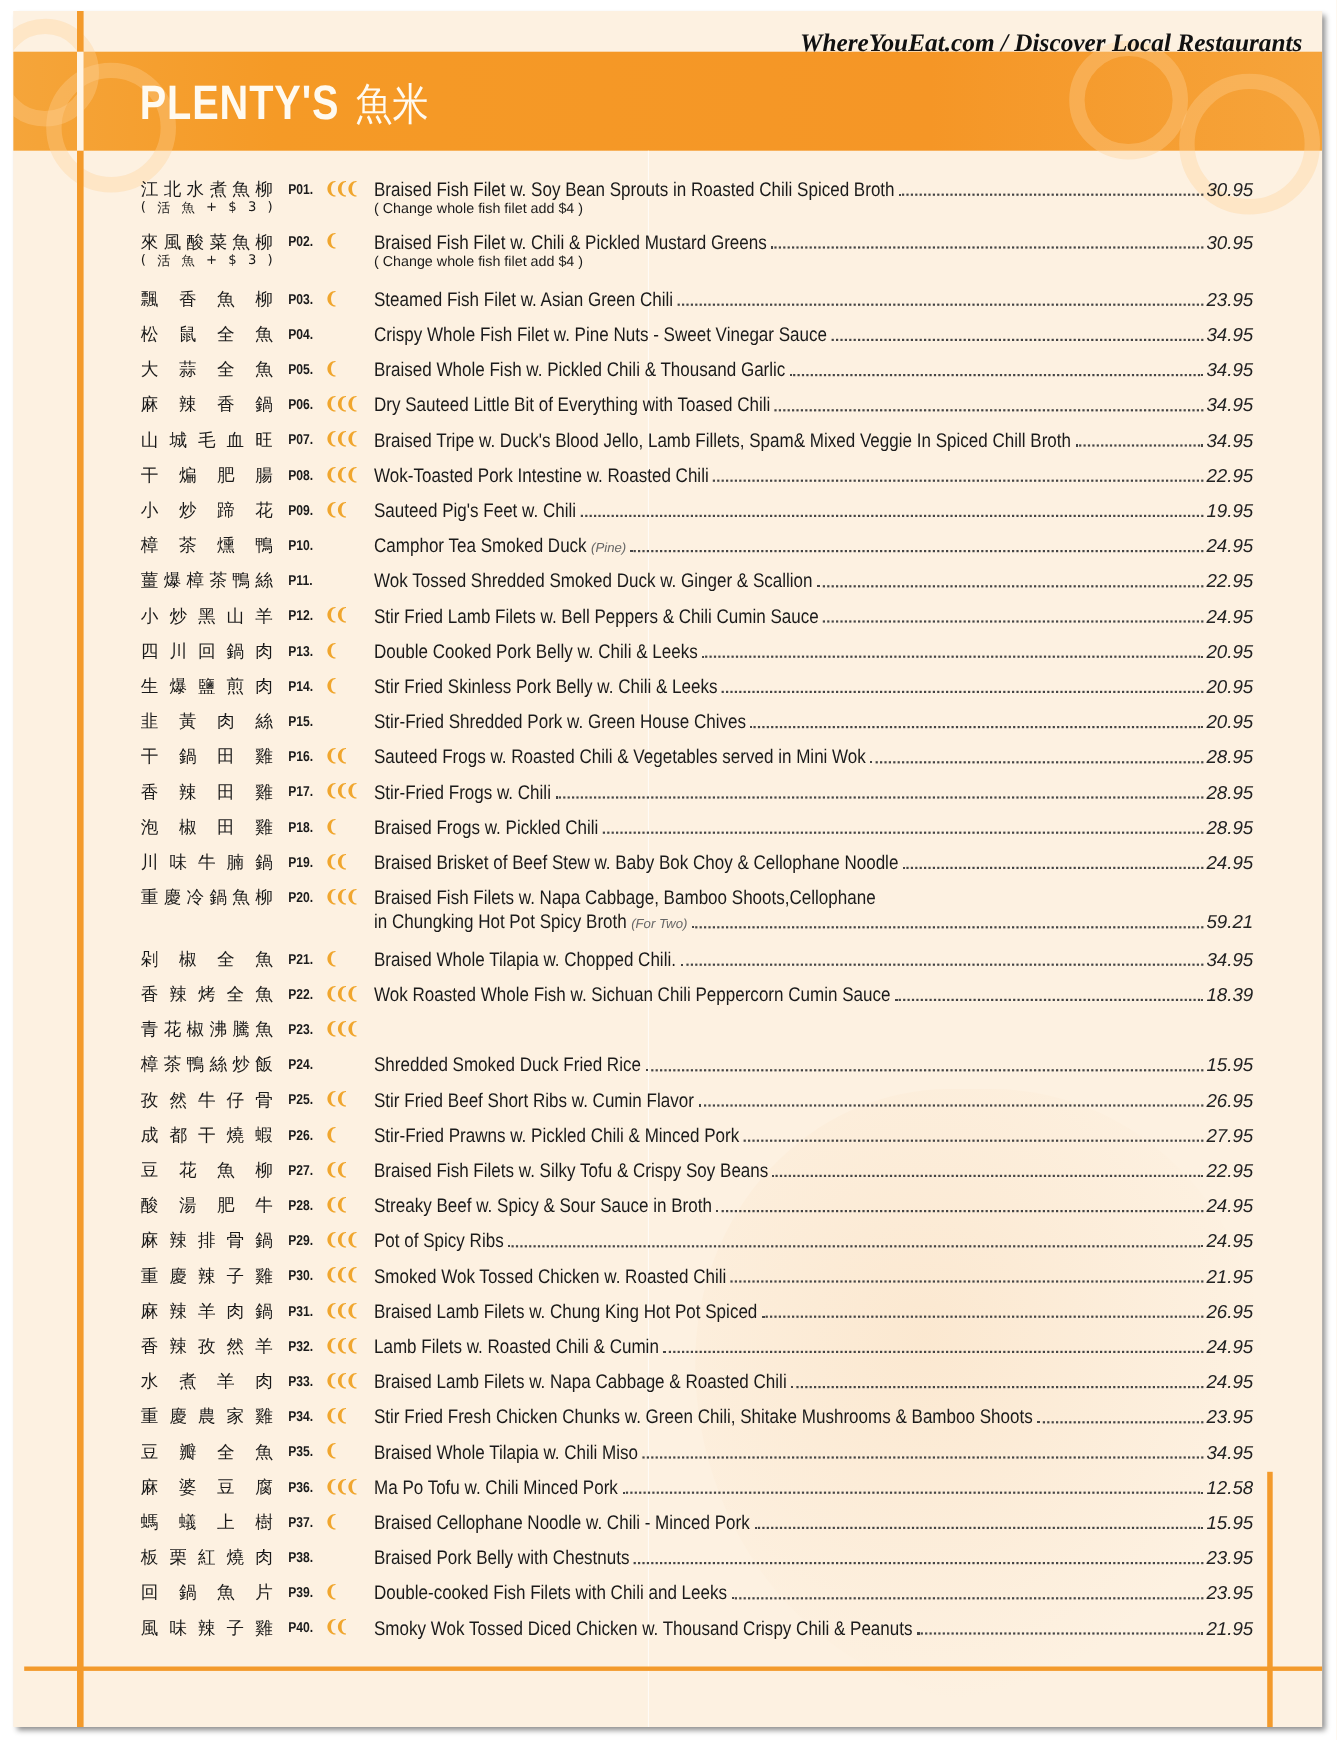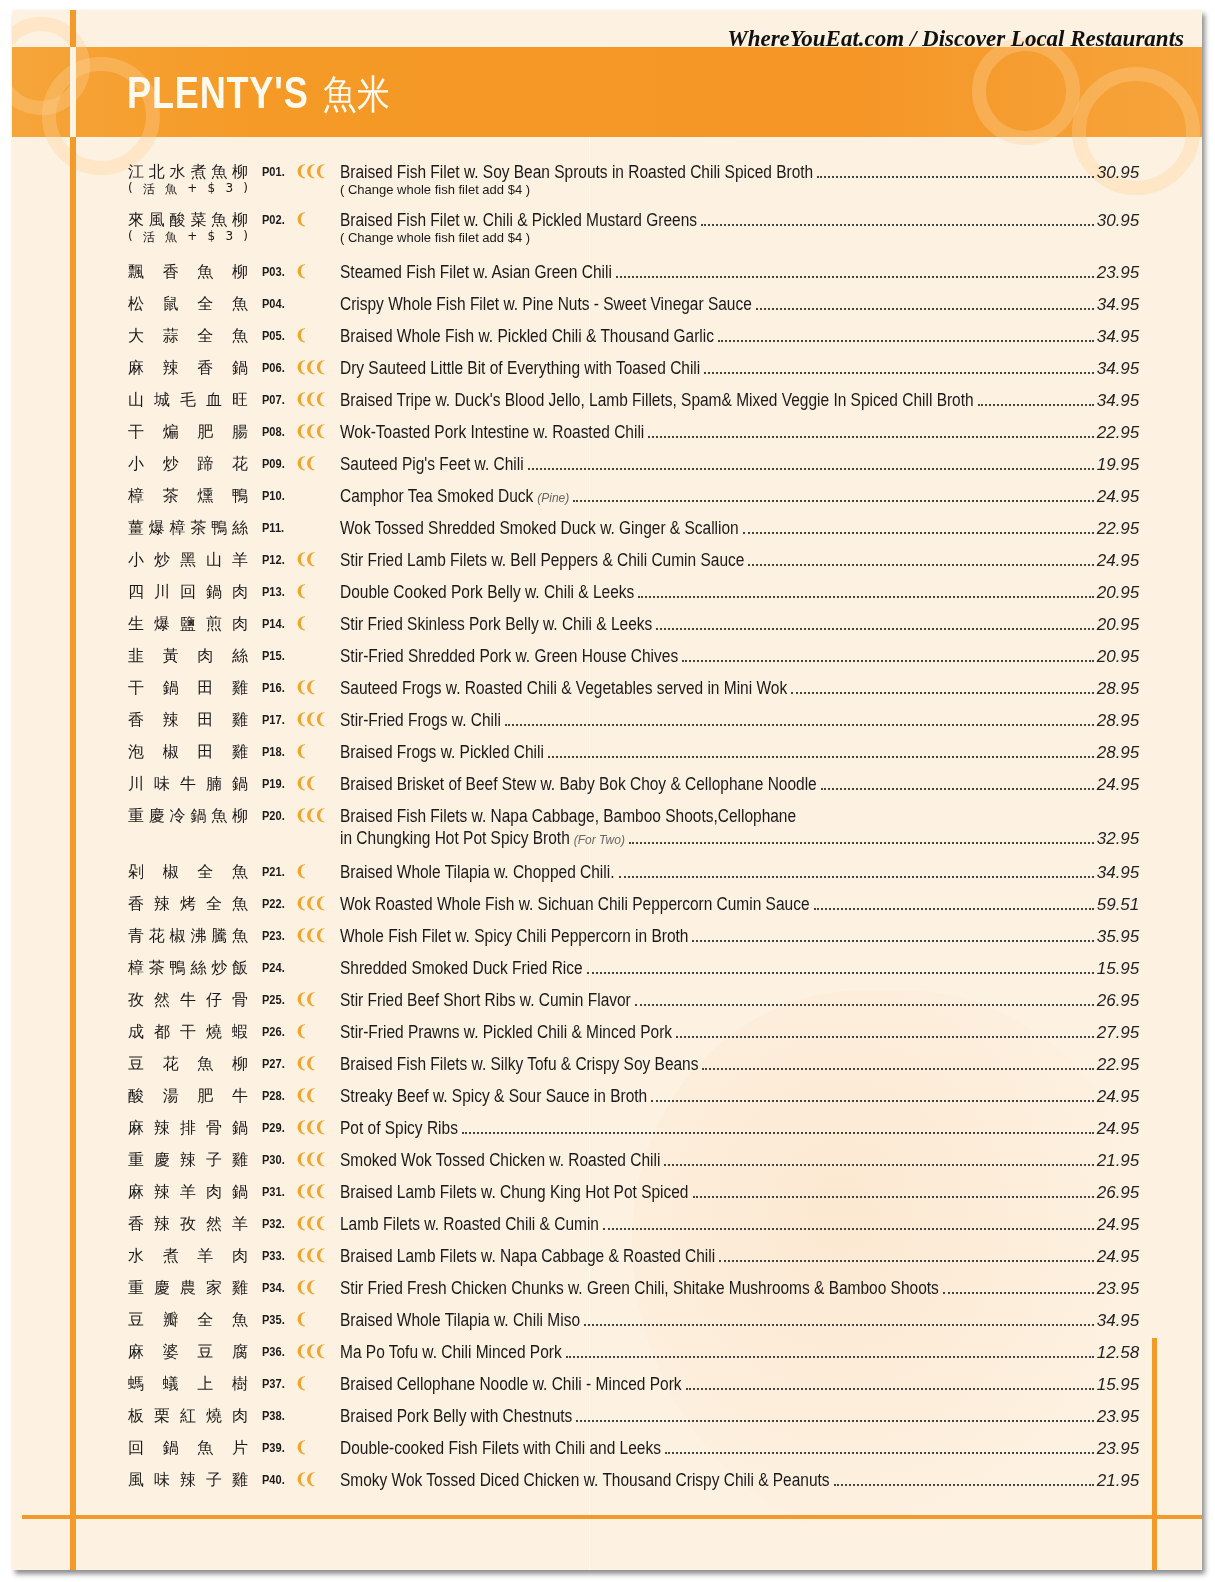--- a/index.html
+++ b/index.html
@@ -412,21 +412,21 @@
         <div class="code">P20.</div>
         <div class="spice" style="font-weight: bold;">❨❨❨</div>
         <div class="desc-wrap">
           <span class="desc" style="display: inline-block; transform: scaleX(0.86); margin-right: -74.2px;">Braised Fish Filets w. Napa Cabbage, Bamboo Shoots,Cellophane</span>
           <span></span>
         </div>
         <div class="line2">
           <span class="desc" style="display: inline-block; transform: scaleX(0.86); margin-right: -37.38px;">in Chungking Hot Pot Spicy Broth</span>
           <span class="note">(For Two)</span>
           <span class="leader"></span>
-          <span class="price">32.95</span>
+          <span class="price">59.21</span>
         </div>
       </div>
       <div class="row" style="top: 852px;">
         <div class="zh-name">
           <span>剁</span>
           <span>椒</span>
           <span>全</span>
           <span>魚</span>
         </div>
         <div class="code">P21.</div>
@@ -443,39 +443,34 @@
           <span>辣</span>
           <span>烤</span>
           <span>全</span>
           <span>魚</span>
         </div>
         <div class="code">P22.</div>
         <div class="spice" style="font-weight: bold;">❨❨❨</div>
         <div class="desc-wrap">
           <span class="desc" style="display: inline-block; transform: scaleX(0.86); margin-right: -76.44px;">Wok Roasted Whole Fish w. Sichuan Chili Peppercorn Cumin Sauce</span>
           <span class="leader"></span>
-          <span class="price">59.51</span>
+          <span class="price">18.39</span>
         </div>
       </div>
       <div class="row" style="top: 916px;">
         <div class="zh-name">
           <span>青</span>
           <span>花</span>
           <span>椒</span>
           <span>沸</span>
           <span>騰</span>
           <span>魚</span>
         </div>
         <div class="code">P23.</div>
         <div class="spice" style="font-weight: bold;">❨❨❨</div>
-        <div class="desc-wrap">
-          <span class="desc" style="display: inline-block; transform: scaleX(0.86); margin-right: -56.7px;">Whole Fish Filet w. Spicy Chili Peppercorn in Broth</span>
-          <span class="leader"></span>
-          <span class="price">35.95</span>
-        </div>
       </div>
       <div class="row" style="top: 948px;">
         <div class="zh-name">
           <span>樟</span>
           <span>茶</span>
           <span>鴨</span>
           <span>絲</span>
           <span>炒</span>
           <span>飯</span>
         </div>

